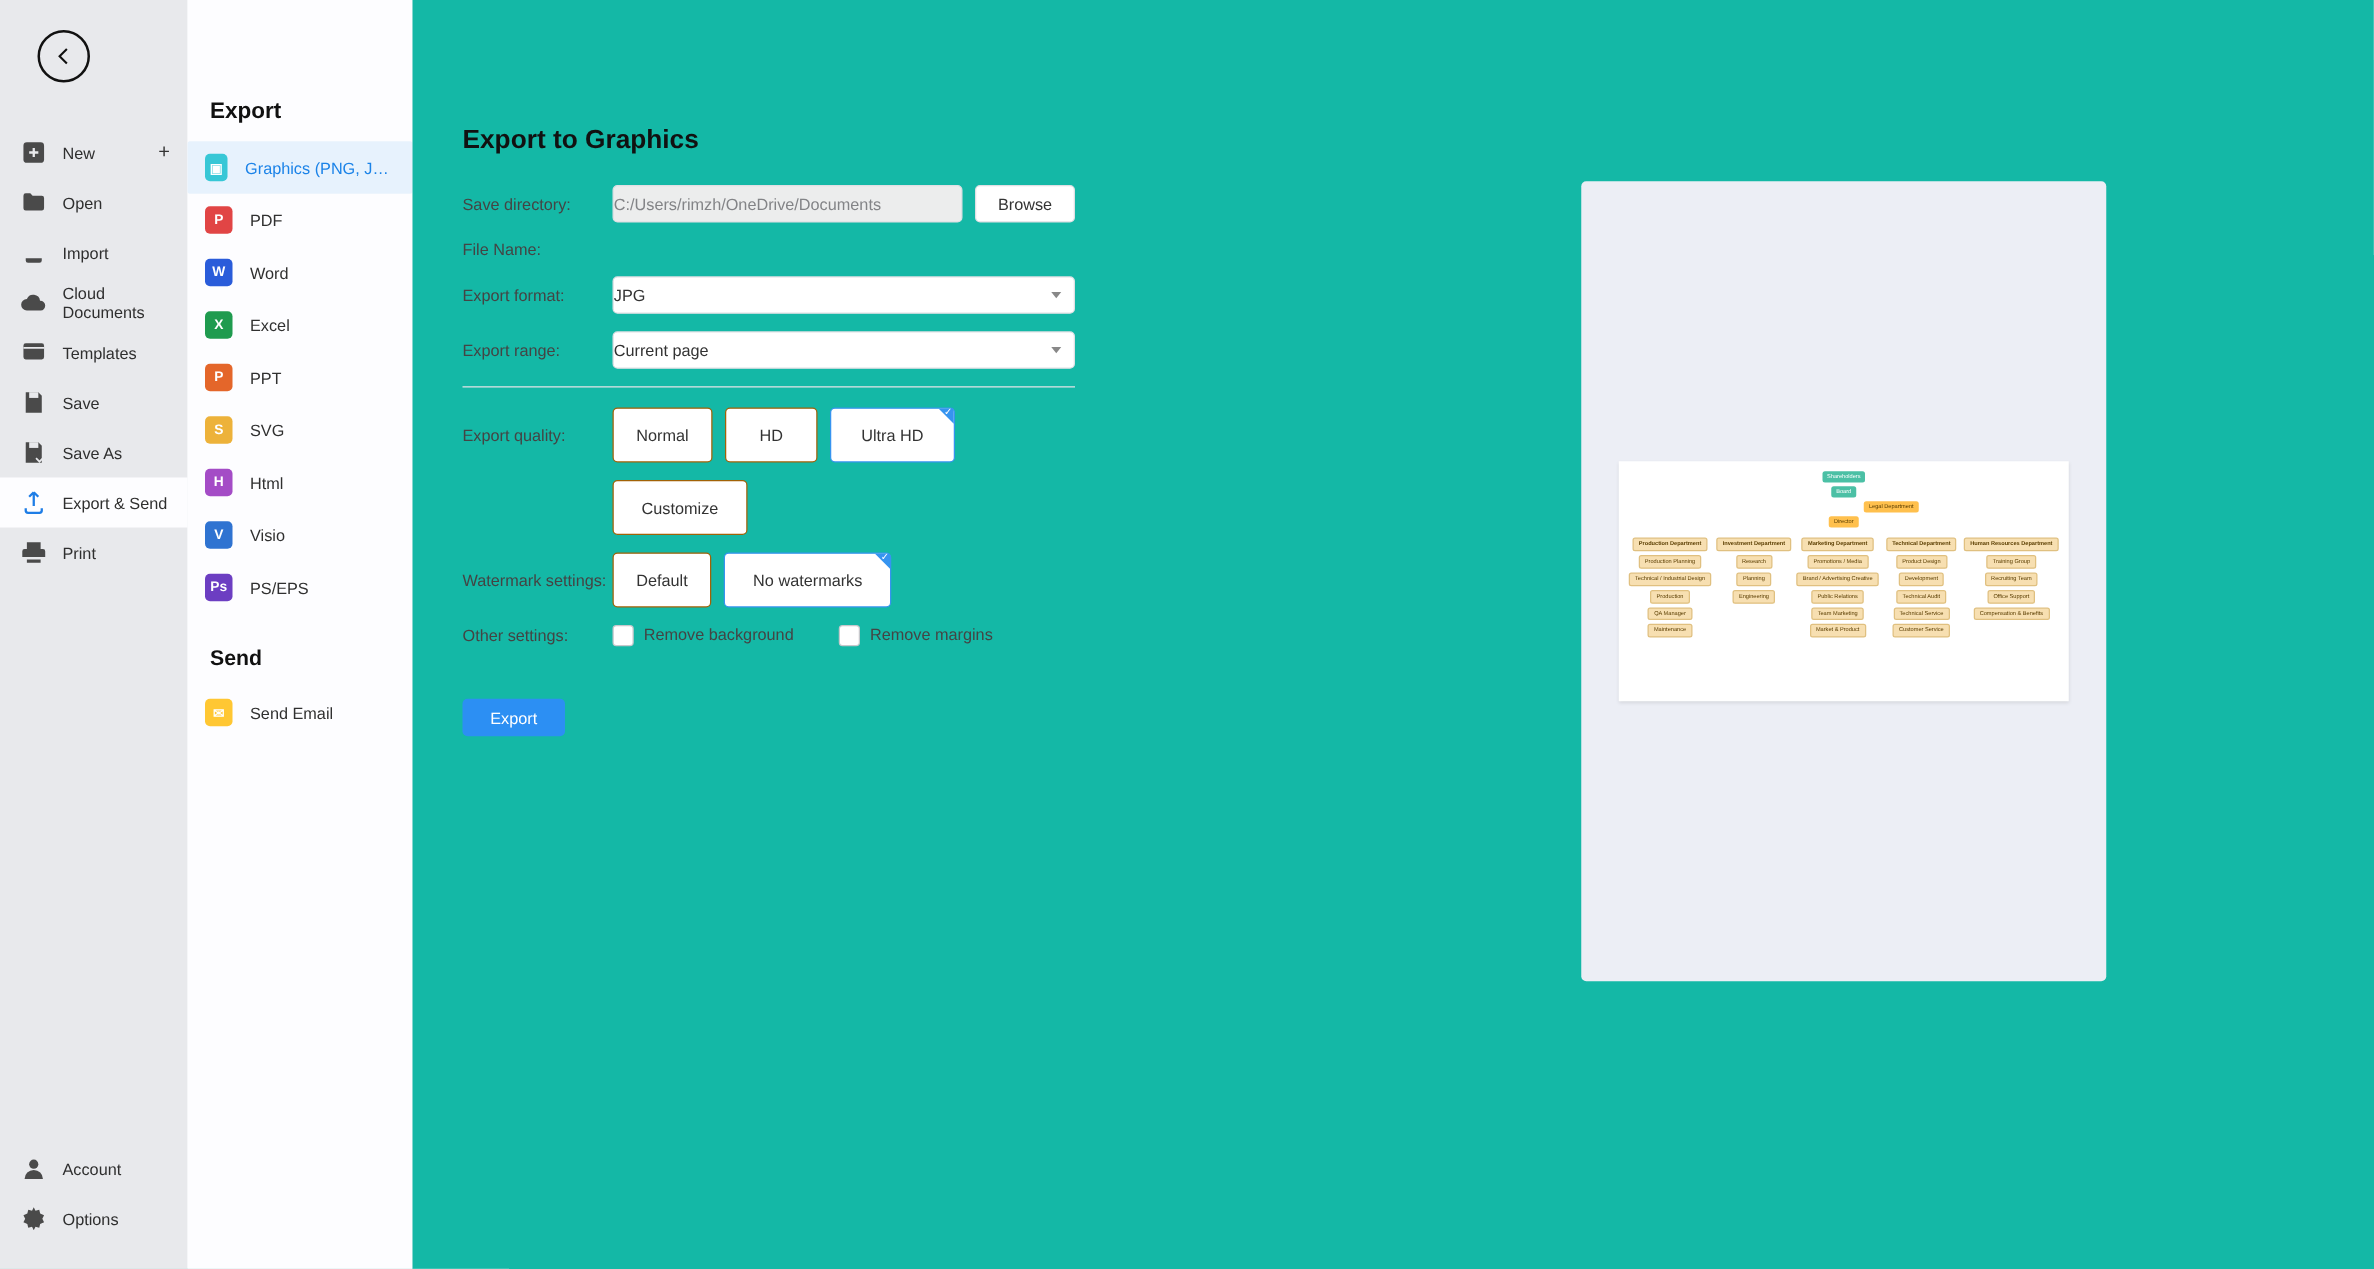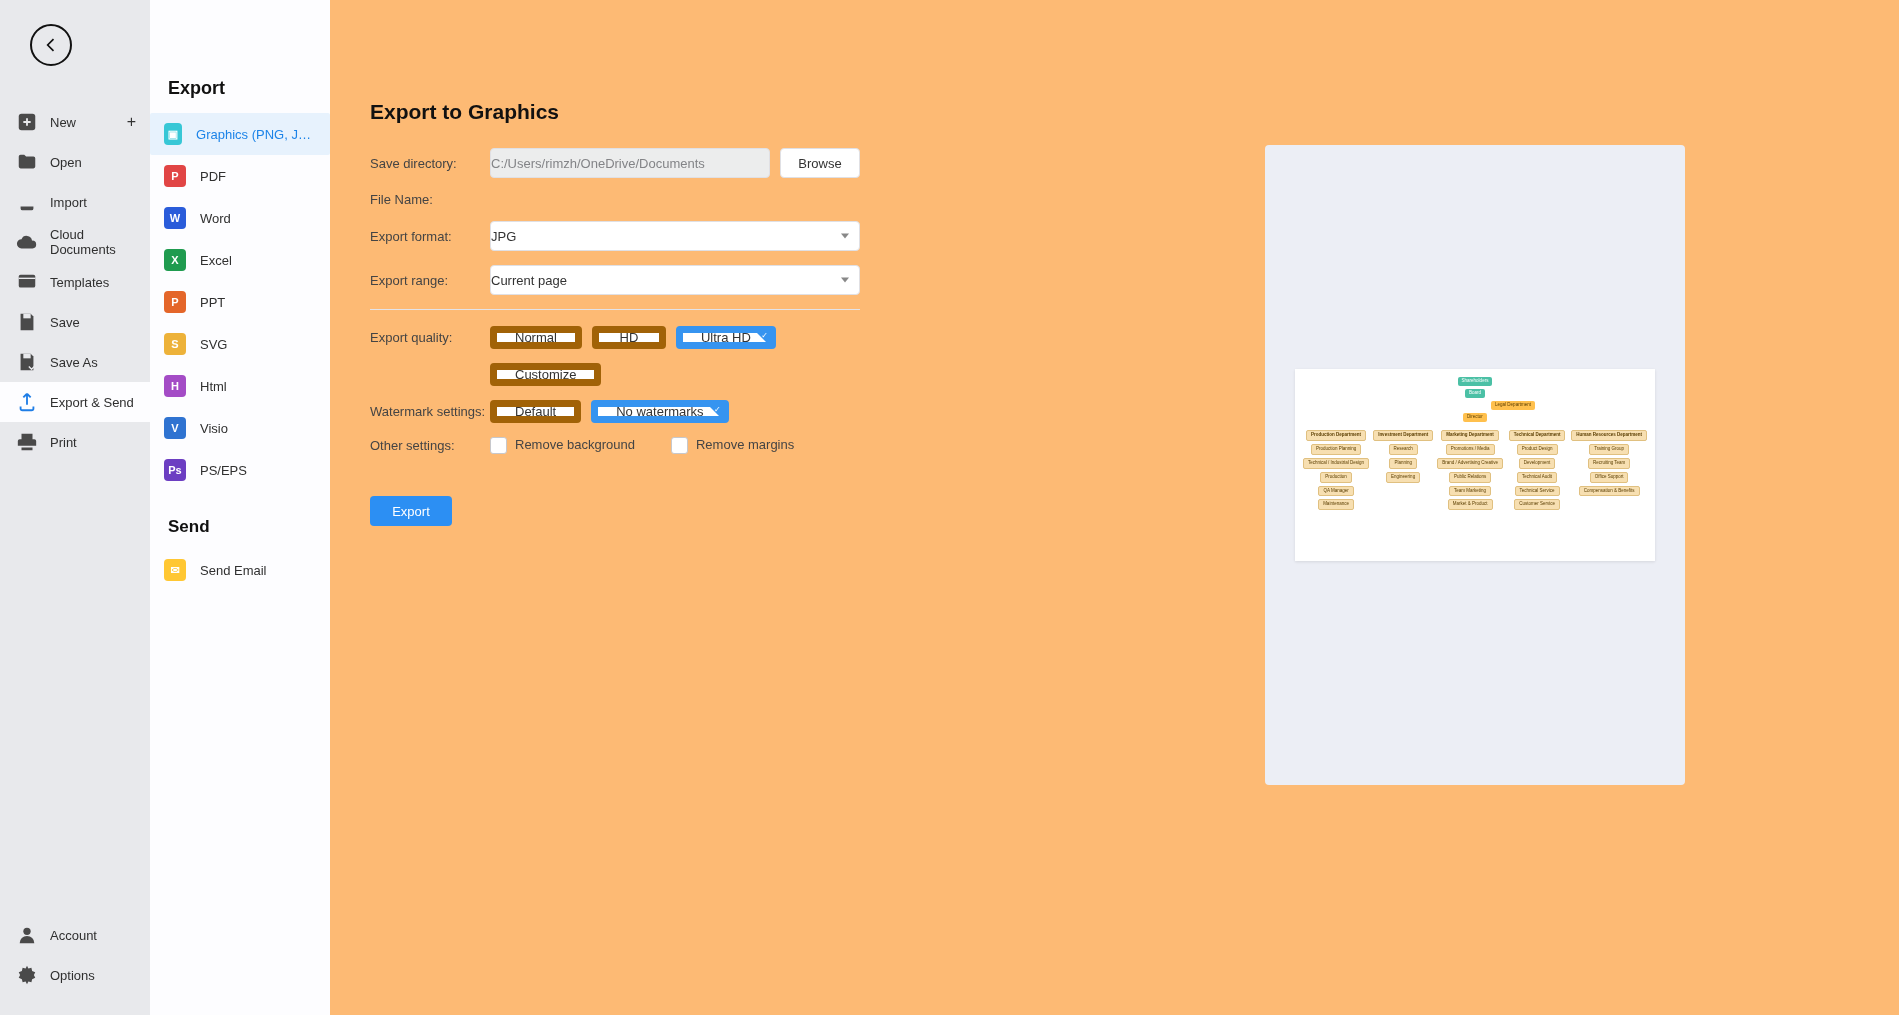--- a/index.html
+++ b/index.html
@@ -182,21 +182,21 @@
 }
 .export-label{
   white-space:nowrap;overflow:hidden;text-overflow:ellipsis;
   max-width:120px;
 }
 
 
 .main{
   position:absolute;
   left:330px;top:0;right:0;bottom:0;
-  background:#fdba74;
+  background:#14b8a6;
   padding: 100px 40px 20px 40px;
 }
 .main h1{
   font-size:21px;font-weight:700;color:#111;
   margin-bottom:24px;
 }
 .form-area{
   width:490px;
 }
 .form-row{
@@ -239,22 +239,22 @@
   border-right:4px solid transparent;
   border-top:5px solid #888;
 }
 .btn-browse{
   width:80px;height:30px;
   background:#fff;border:1px solid #e0e0e4;border-radius:4px;
   font-size:13px;color:#333;cursor:pointer;
 }
 .btn-group{display:flex;gap:10px;}
 .toggle-btn{
-  height:23px;padding:0 18px;
-  background:#fff;border:7px solid #a16207;border-radius:4px;
+  height:44px;padding:0 18px;
+  background:#fff;border:1px solid #a16207;border-radius:4px;
   font-size:13px;color:#333;cursor:pointer;
   position:relative;
   min-width:74px;
   display:flex;align-items:center;justify-content:center;
 }
 .toggle-btn.active{
   border-color:#3694f0;
 }
 .toggle-btn.active::after{
   content:'';

